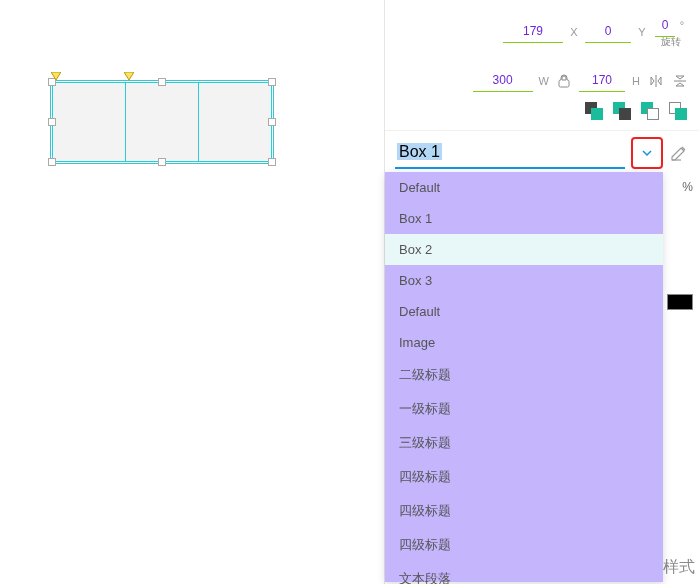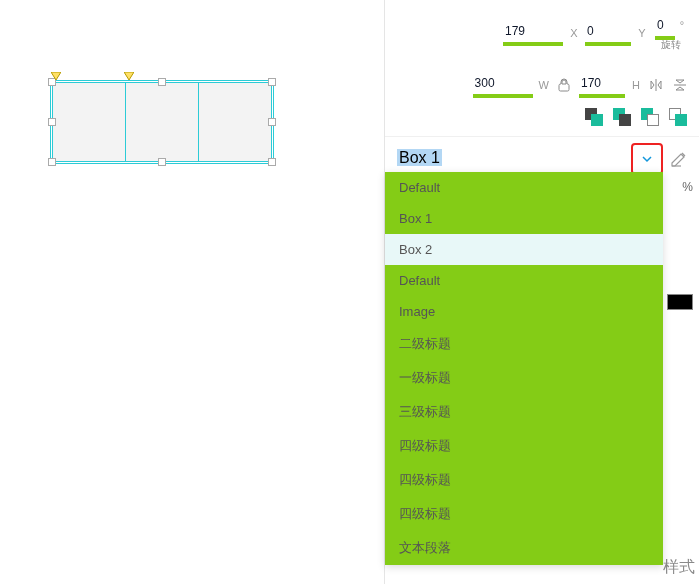--- a/index.html
+++ b/index.html
@@ -82,26 +82,26 @@
     display: flex;
     align-items: center;
     justify-content: flex-end;
     padding: 4px 10px;
     gap: 6px;
     margin-top: 12px;
   }
   .num-input {
     width: 56px;
     border: none;
-    border-bottom: 4px solid #84cc16;
+    border-bottom: 1px solid #84cc16;
     background: transparent;
     font-size: 12px;
     padding: 4px 2px;
-    text-align: left;
-    color: #0f172a;
+    text-align: center;
+    color: #6d28d9;
   }
   .fld-label {
     color: #999;
     font-size: 11px;
     min-width: 10px;
     text-align: center;
   }
   .sub-label {
     color: #888;
     font-size: 10px;
@@ -176,21 +176,21 @@
     cursor: pointer;
   }
   .edit-style-btn svg { width: 100%; height: 100%; }
 
   
   .dropdown-list {
     position: absolute;
     left: 0;
     top: 172px;
     width: 278px;
-    background: #84cc16;
+    background: #c4b5fd;
     box-shadow: 0 2px 8px rgba(0,0,0,0.15);
     max-height: 410px;
     z-index: 50;
   }
   .dropdown-item {
     padding: 8px 14px;
     font-size: 13px;
     color: #555;
     cursor: pointer;
   }
@@ -330,20 +330,21 @@
           <path d="M3 14l9-9 3 3-9 9H3v-3zM13 4l3 3" fill="none" stroke="currentColor" stroke-width="1.2"></path>
           <path d="M3 17h9" stroke="currentColor" stroke-width="1.2"></path>
         </svg>
     </div>
   </div>
 
   <div class="dropdown-list" id="style-list">
       <div class="dropdown-item">Default</div>
       <div class="dropdown-item">Box 1</div>
       <div class="dropdown-item hover">Box 2</div>
+      <div class="dropdown-item">Box 3</div>
       <div class="dropdown-item">Default</div>
       <div class="dropdown-item">Image</div>
       <div class="dropdown-item">二级标题</div>
       <div class="dropdown-item">一级标题</div>
       <div class="dropdown-item">三级标题</div>
       <div class="dropdown-item">四级标题</div>
       <div class="dropdown-item">四级标题</div>
       <div class="dropdown-item">四级标题</div>
       <div class="dropdown-item">文本段落</div>
     </div>

